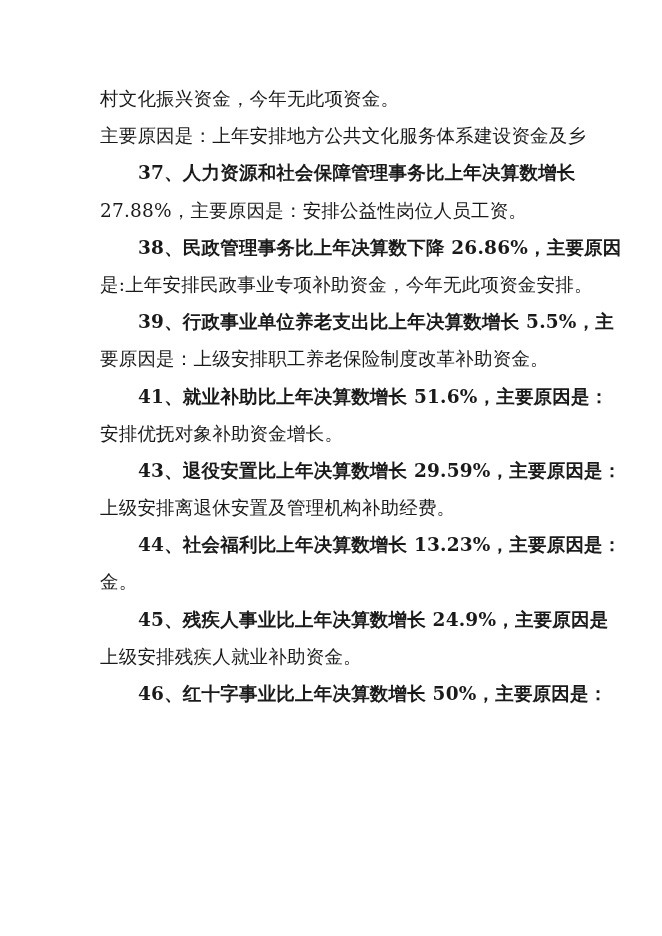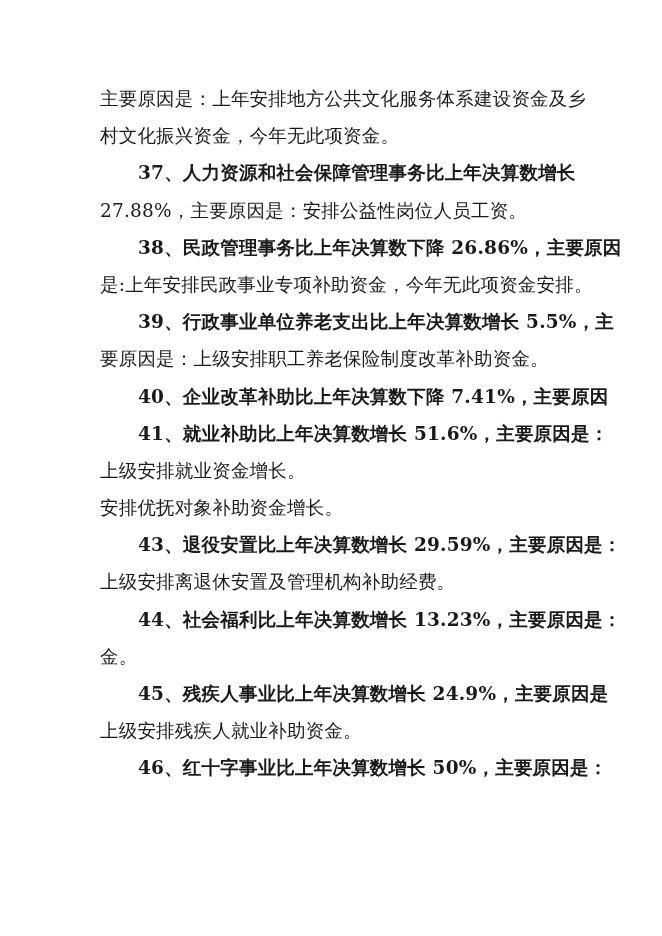--- a/index.html
+++ b/index.html
@@ -35,31 +35,29 @@
     }
     .line.indent {
       padding-left: 38px;
       font-weight: bold;
     }
   </style>
 </head>
 <body>
 
 <div class="page">
+  <div class="line last">村文化振兴资金，今年无此项资金。</div>
   <div class="line">主要原因是：上年安排地方公共文化服务体系建设资金及乡</div>
-  <div class="line last">村文化振兴资金，今年无此项资金。</div>
   <div class="line indent">37、人力资源和社会保障管理事务比上年决算数增长</div>
   <div class="line last">27.88%，主要原因是：安排公益性岗位人员工资。</div>
   <div class="line indent">38、民政管理事务比上年决算数下降 26.86%，主要原因</div>
   <div class="line">是:上年安排民政事业专项补助资金，今年无此项资金安排。</div>
   <div class="line indent">39、行政事业单位养老支出比上年决算数增长 5.5%，主</div>
   <div class="line last">要原因是：上级安排职工养老保险制度改革补助资金。</div>
-  <div class="line indent">40、企业改革补助比上年决算数下降 7.41%，主要原因</div>
   <div class="line indent">41、就业补助比上年决算数增长 51.6%，主要原因是：</div>
-  <div class="line last">上级安排就业资金增长。</div>
   <div class="line last">安排优抚对象补助资金增长。</div>
   <div class="line indent">43、退役安置比上年决算数增长 29.59%，主要原因是：</div>
   <div class="line last">上级安排离退休安置及管理机构补助经费。</div>
   <div class="line indent">44、社会福利比上年决算数增长 13.23%，主要原因是：</div>
   <div class="line last">金。</div>
   <div class="line indent">45、残疾人事业比上年决算数增长 24.9%，主要原因是</div>
   <div class="line last">上级安排残疾人就业补助资金。</div>
   <div class="line indent">46、红十字事业比上年决算数增长 50%，主要原因是：</div>
 </div>
 

